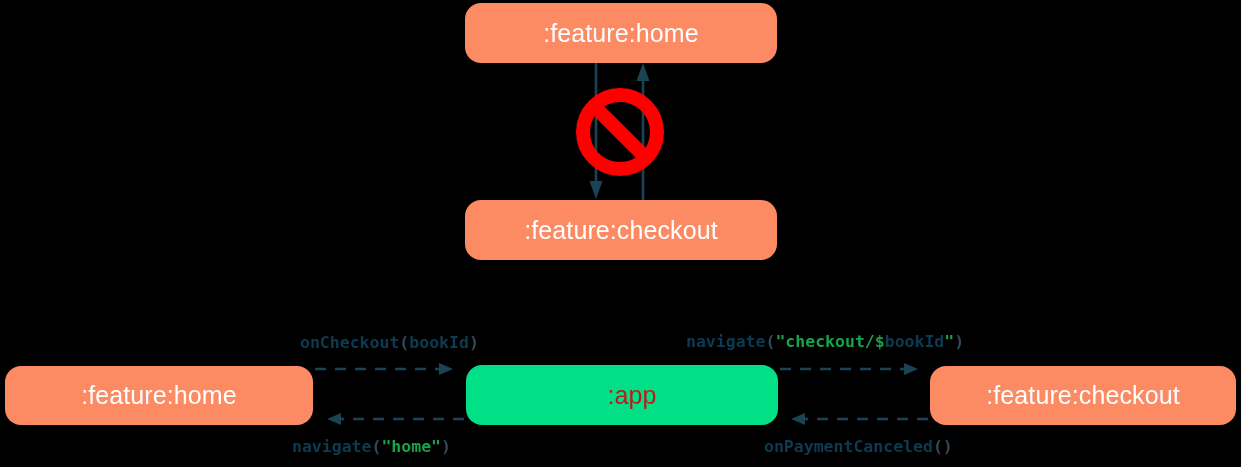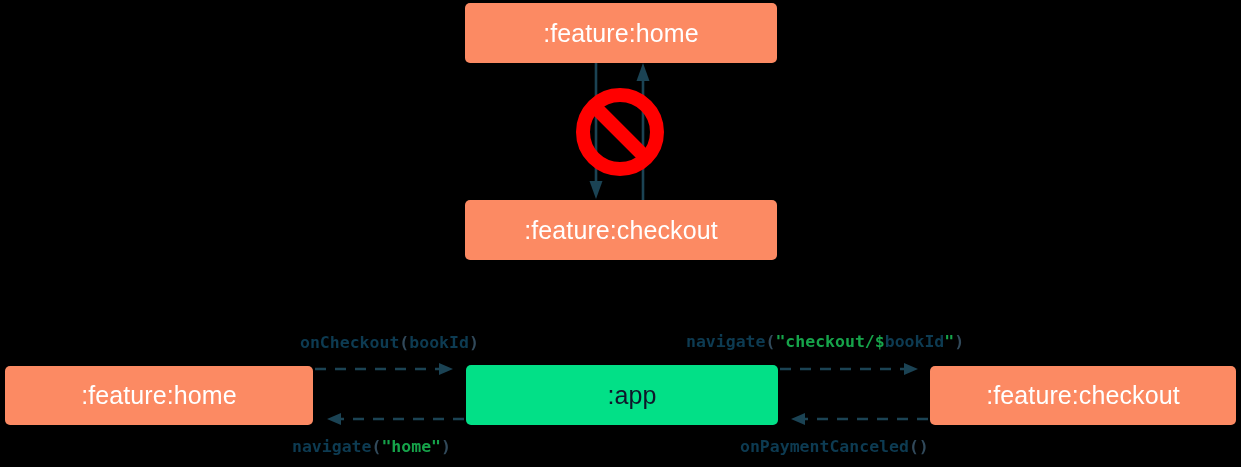--- a/index.html
+++ b/index.html
@@ -16,35 +16,35 @@
     width: 1241px;
     height: 467px;
     background: #000000;
     overflow: hidden;
   }
   .node {
     position: absolute;
     display: flex;
     align-items: center;
     justify-content: center;
-    border-radius: 5px;
+    border-radius: 16px;
     box-sizing: border-box;
     font-family: "Liberation Sans", sans-serif;
     font-size: 25px;
     letter-spacing: 0.1px;
     white-space: nowrap;
     user-select: none;
   }
   .node.orange {
     background: #FC8A63;
     color: #FFFFFF;
   }
   .node.green {
     background: #02E087;
-    color: #0f172a;
+    color: #b91c1c;
     padding-left: 20px;
   }
 
   
   #node-home-top   { left: 465px; top: 3px;   width: 312px; height: 60px; }
   #node-checkout-top { left: 465px; top: 200px; width: 312px; height: 60px; }
 
   
   #node-home-bottom     { left: 5px;   top: 366px; width: 308px; height: 59px; }
   #node-app             { left: 466px; top: 365px; width: 312px; height: 60px; }
@@ -69,21 +69,21 @@
     letter-spacing: 0px;
     user-select: none;
   }
   .tok-id   { color: #0D3B52; }
   .tok-str  { color: #16A34A; }
   .tok-punc { color: #31495A; }
 
   #label-on-checkout   { left: 300px; top: 333px; }
   #label-navigate-ck   { left: 686px; top: 332px; }
   #label-navigate-home { left: 292px; top: 437px; }
-  #label-on-cancel     { left: 740px; top: 437px; }
+  #label-on-cancel     { left: 764px; top: 437px; }
 
   
   #no-entry-sign {
     position: absolute;
     left: 576px;
     top: 88px;
     width: 88px;
     height: 88px;
   }
 </style>

